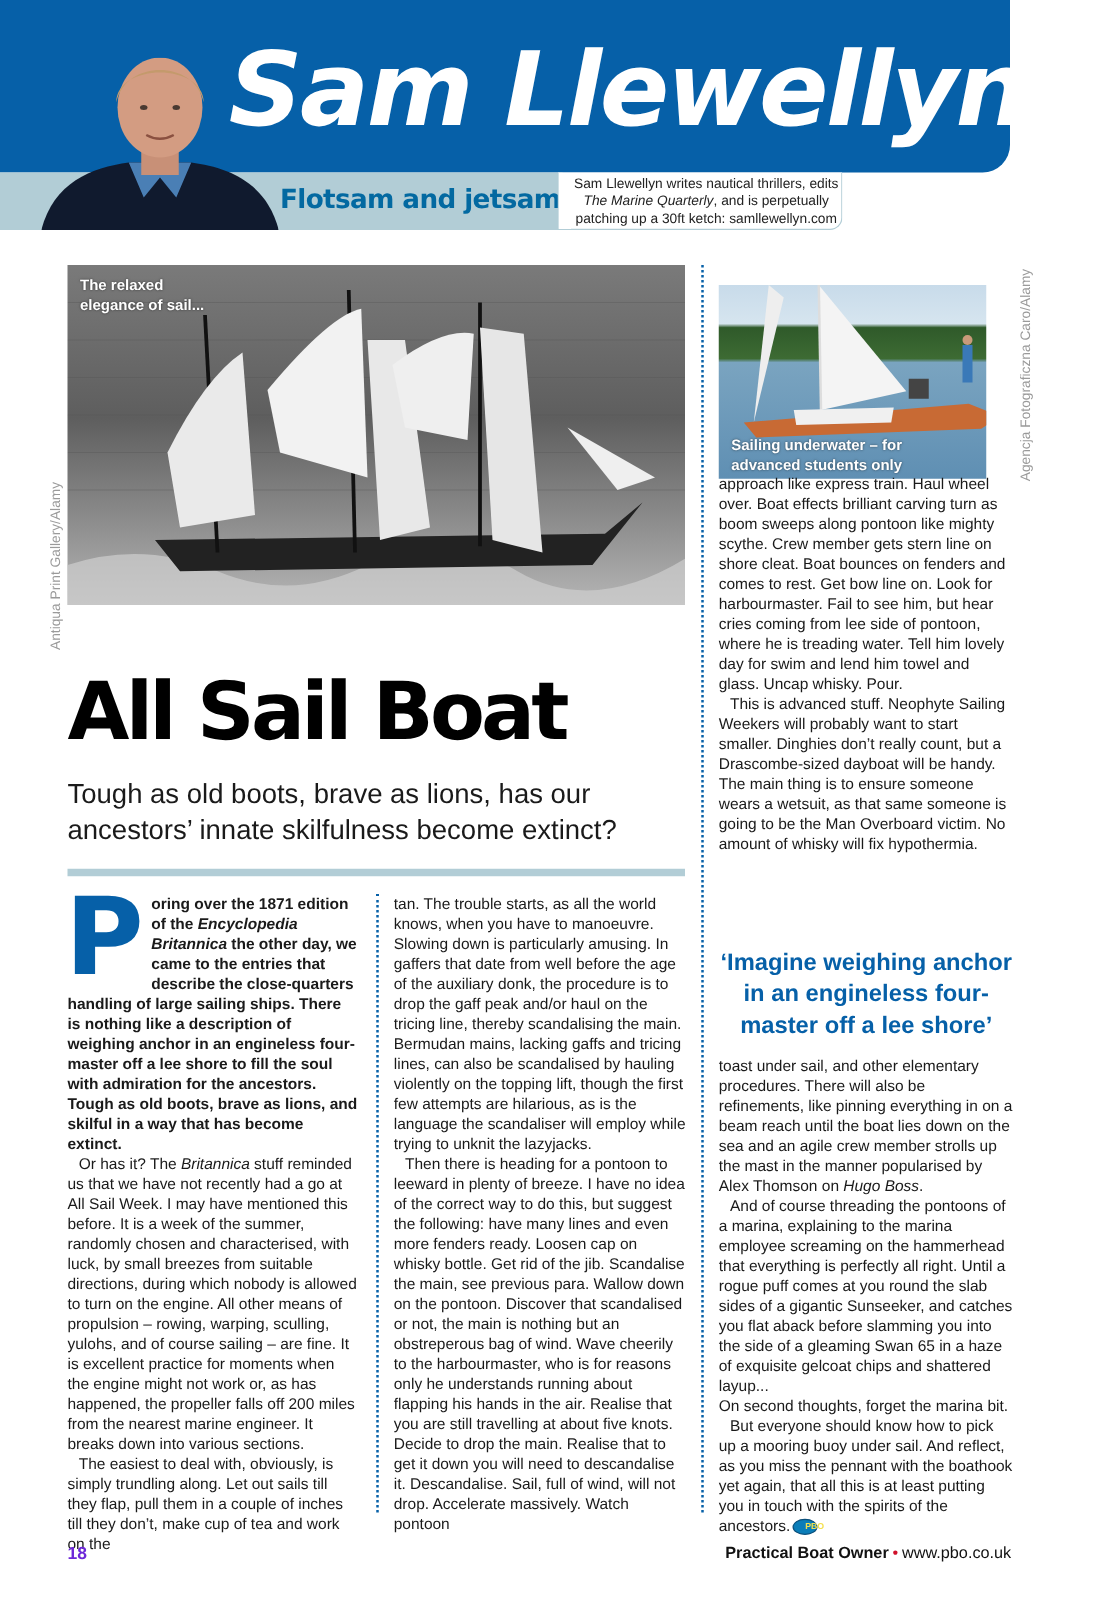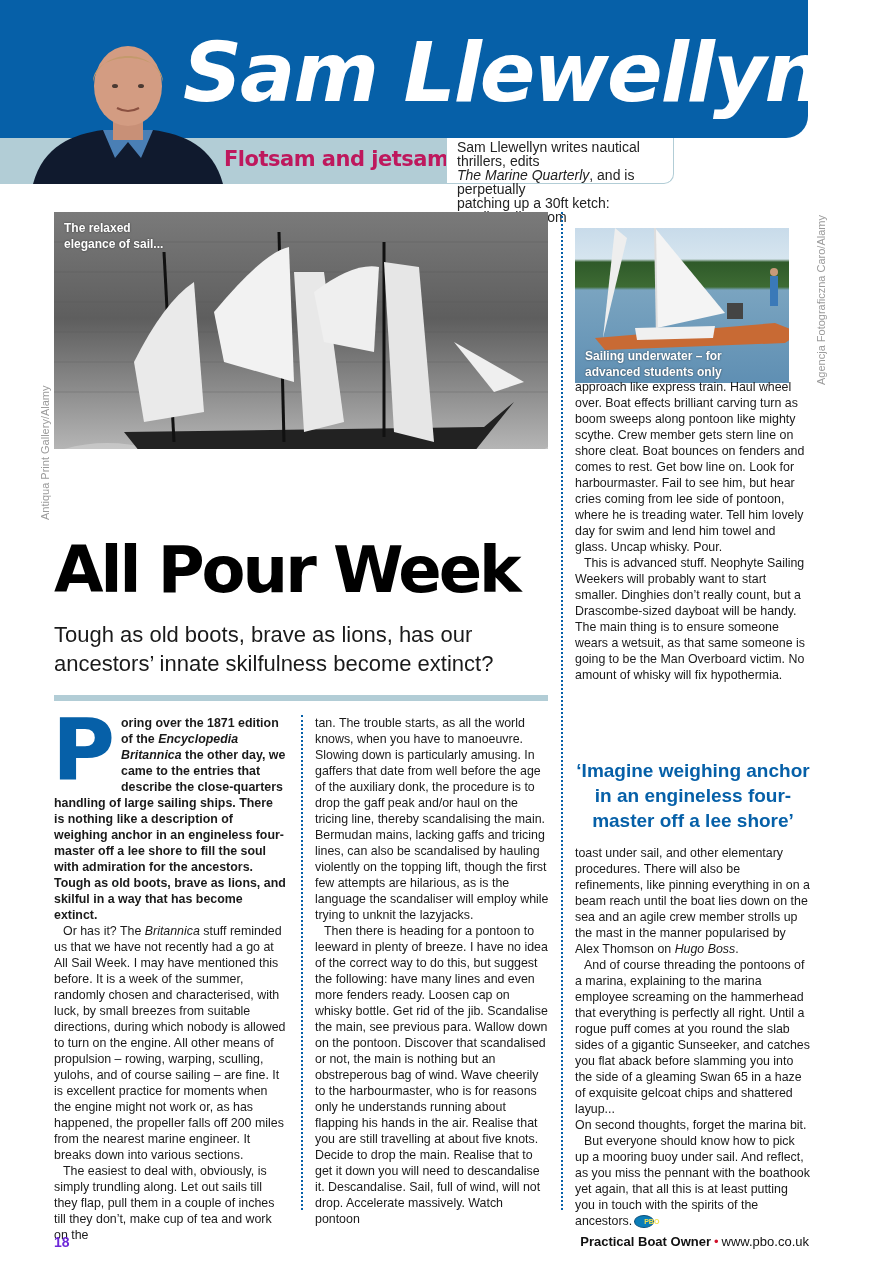--- a/index.html
+++ b/index.html
@@ -16,37 +16,37 @@
     font-family: "DejaVu Sans", sans-serif; font-weight: bold;
     font-size: 82px; color: #ffffff; letter-spacing: -2px; line-height: 1; font-style: italic;
   }
   .hdr-band {
     position: absolute; left: 0; top: 138px; width: 450px; height: 46px;
     background: #b2cdd6;
   }
   .hdr-column {
     position: absolute; left: 224px; top: 147px;
     font-family: "DejaVu Sans", sans-serif; font-weight: bold;
-    font-size: 21px; color: #be185d; letter-spacing: -0.5px;
+    font-size: 21px; color: #0369a1; letter-spacing: -0.5px;
   }
   .hdr-bio {
     position: absolute; left: 446px; top: 138px; width: 228px; height: 46px;
     background: #ffffff; border: 1px solid #b2cdd6; border-top: none;
     border-bottom-right-radius: 10px;
     padding: 2px 0 0 10px;
-    font-size: 14px; line-height: 14px; color: #222;
+    font-size: 11px; line-height: 14px; color: #222; text-align: center;
   }
   .hdr-bio i { font-style: italic; }
   .portrait {
     position: absolute; left: 33px; top: 46px; width: 190px; height: 138px; overflow: hidden;
   }
 
   
   .photo-main {
-    position: absolute; left: 54px; top: 212px; width: 494px; height: 237px;
+    position: absolute; left: 54px; top: 212px; width: 494px; height: 272px;
     background: linear-gradient(180deg, #7a7a7a 0%, #5e5e5e 45%, #8c8c8c 75%, #b5b5b5 100%);
     overflow: hidden;
   }
   .photo-caption {
     position: absolute; color: #ffffff; font-weight: bold; font-size: 12px; line-height: 16px;
     text-shadow: 0 0 2px rgba(0,0,0,0.6);
   }
   .credit {
     position: absolute; font-size: 11px; color: #9a9a9a; white-space: nowrap;
     transform-origin: left top; transform: rotate(-90deg);
@@ -182,21 +182,21 @@
     <circle cx="199" cy="44" r="4" fill="#c99a7a"></circle>
     <rect x="152" y="75" width="16" height="16" fill="#444"></rect>
   </svg>
   <div class="photo-caption" style="left:10px; top:120px;">
     <div>Sailing underwater – for</div>
     <div>advanced students only</div>
   </div>
 </div>
 <div class="credit" style="left:815px; top:385px;">Agencja Fotograficzna Caro/Alamy</div>
 
-<h1 class="headline">All Pour Week</h1>
+<h1 class="headline">All Sail Boat</h1>
 <div class="standfirst">Tough as old boots, brave as lions, has our ancestors’ innate skilfulness become extinct?</div>
 <div class="rule-bar"></div>
 
 <div class="vdiv" style="left:301px; top:715px; height:495px;"></div>
 <div class="vdiv" style="left:561px; top:212px; height:998px;"></div>
 
 <div class="col col1">
   <p class="noindent intro"><span class="dropcap">P</span><span>oring over the 1871 edition of the </span><i>Encyclopedia Britannica</i><span> the other day, we came to the entries that describe the close-quarters handling of large sailing ships. There is nothing like a description of weighing anchor in an engineless four-master off a lee shore to fill the soul with admiration for the ancestors. Tough as old boots, brave as lions, and skilful in a way that has become extinct.</span></p>
   <p><span>Or has it? The </span><i>Britannica</i><span> stuff reminded us that we have not recently had a go at All Sail Week. I may have mentioned this before. It is a week of the summer, randomly chosen and characterised, with luck, by small breezes from suitable directions, during which nobody is allowed to turn on the engine. All other means of propulsion – rowing, warping, sculling, yulohs, and of course sailing – are fine. It is excellent practice for moments when the engine might not work or, as has happened, the propeller falls off 200 miles from the nearest marine engineer. It breaks down into various sections.</span></p>
   <p>The easiest to deal with, obviously, is simply trundling along. Let out sails till they flap, pull them in a couple of inches till they don’t, make cup of tea and work on the</p>

